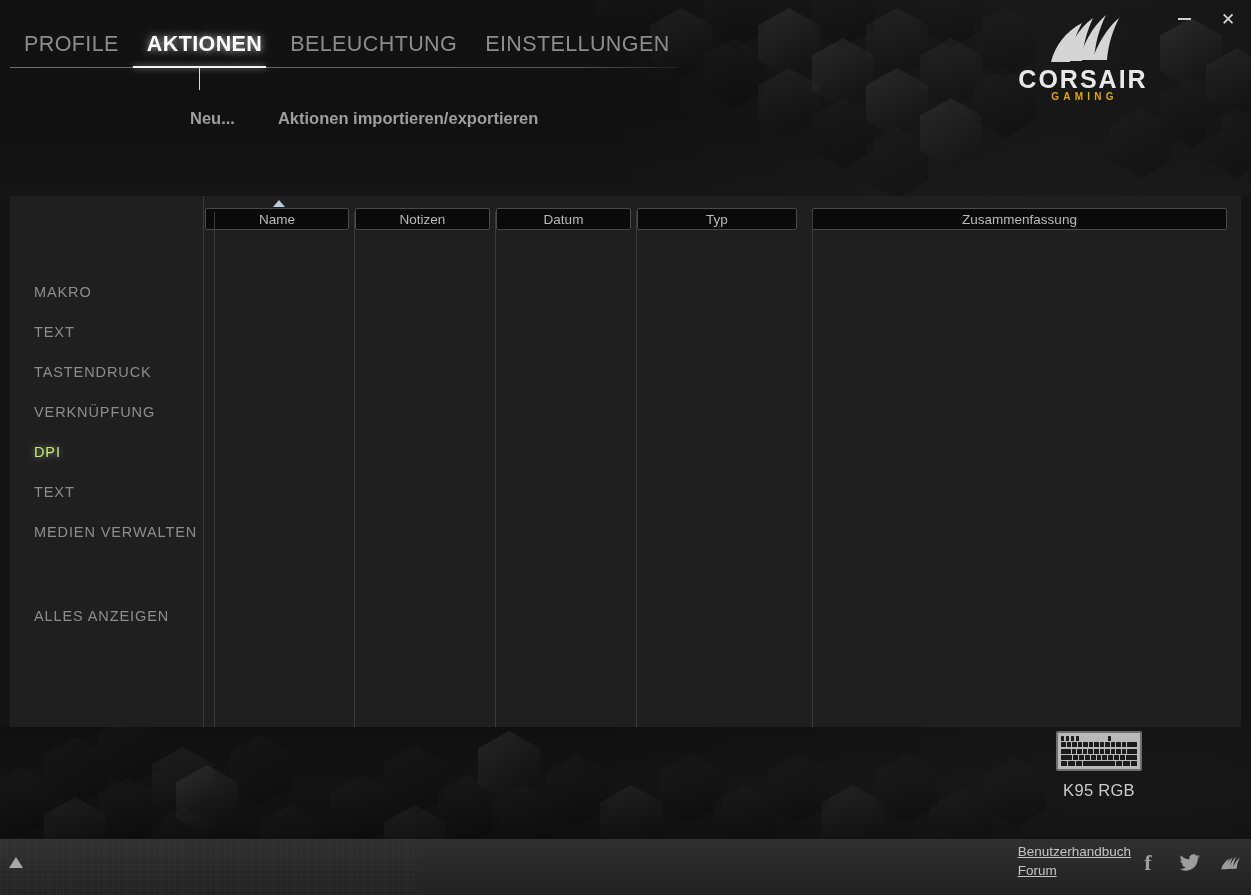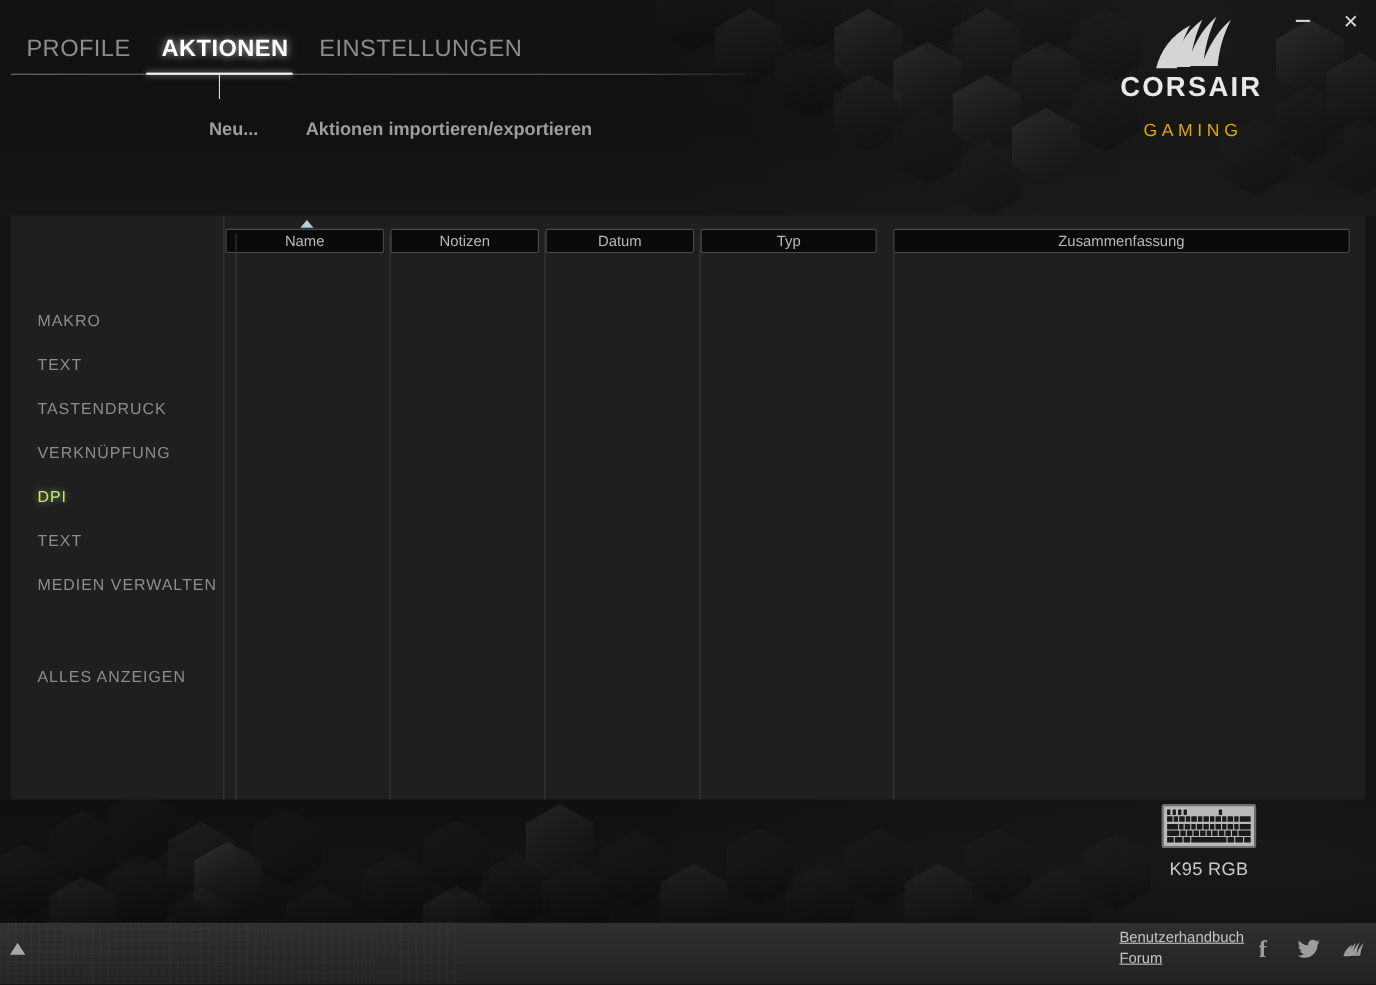--- a/index.html
+++ b/index.html
@@ -56,22 +56,22 @@
     width: 160px; height: 106px;
     z-index: 30;
     text-align: center;
   }
   .brand svg { display:block; margin: 0 auto; }
   .brand-name {
     font-size: 25px; letter-spacing: 2.0px; color: #e8e8e8;
     font-weight: bold; line-height: 1; margin-top: 1px;
   }
   .brand-sub {
-    font-size: 16px; letter-spacing: 4.2px; color: #e0a700;
-    font-weight: normal; line-height: 1; margin-top: 20px; padding-left: 3px;
+    font-size: 10px; letter-spacing: 4.2px; color: #e0a700;
+    font-weight: bold; line-height: 1; margin-top: 0; padding-left: 3px;
   }
 
   .tabs {
     position: absolute; left: 10px; top: 32px;
     display: flex; align-items: flex-end; gap: 0;
     z-index: 20;
   }
   .tab {
     font-size: 21.5px; letter-spacing: 0.4px;
     color: #8c8c8c;
@@ -304,20 +304,21 @@
           </g>
         </svg>
       </span>
       <div class="brand-name">CORSAIR</div>
       <div class="brand-sub">GAMING</div>
     </div>
 
     <div class="tabs">
       <div class="tab">PROFILE</div>
       <div class="tab active">AKTIONEN</div>
+      <div class="tab">BELEUCHTUNG</div>
       <div class="tab">EINSTELLUNGEN</div>
     </div>
     <div class="tabs-rule"></div>
     <div class="tab-underline"></div>
     <div class="tab-tick"></div>
 
     <div class="subnav">
       <div class="subnav-item">Neu...</div>
       <div class="subnav-item">Aktionen importieren/exportieren</div>
     </div>

